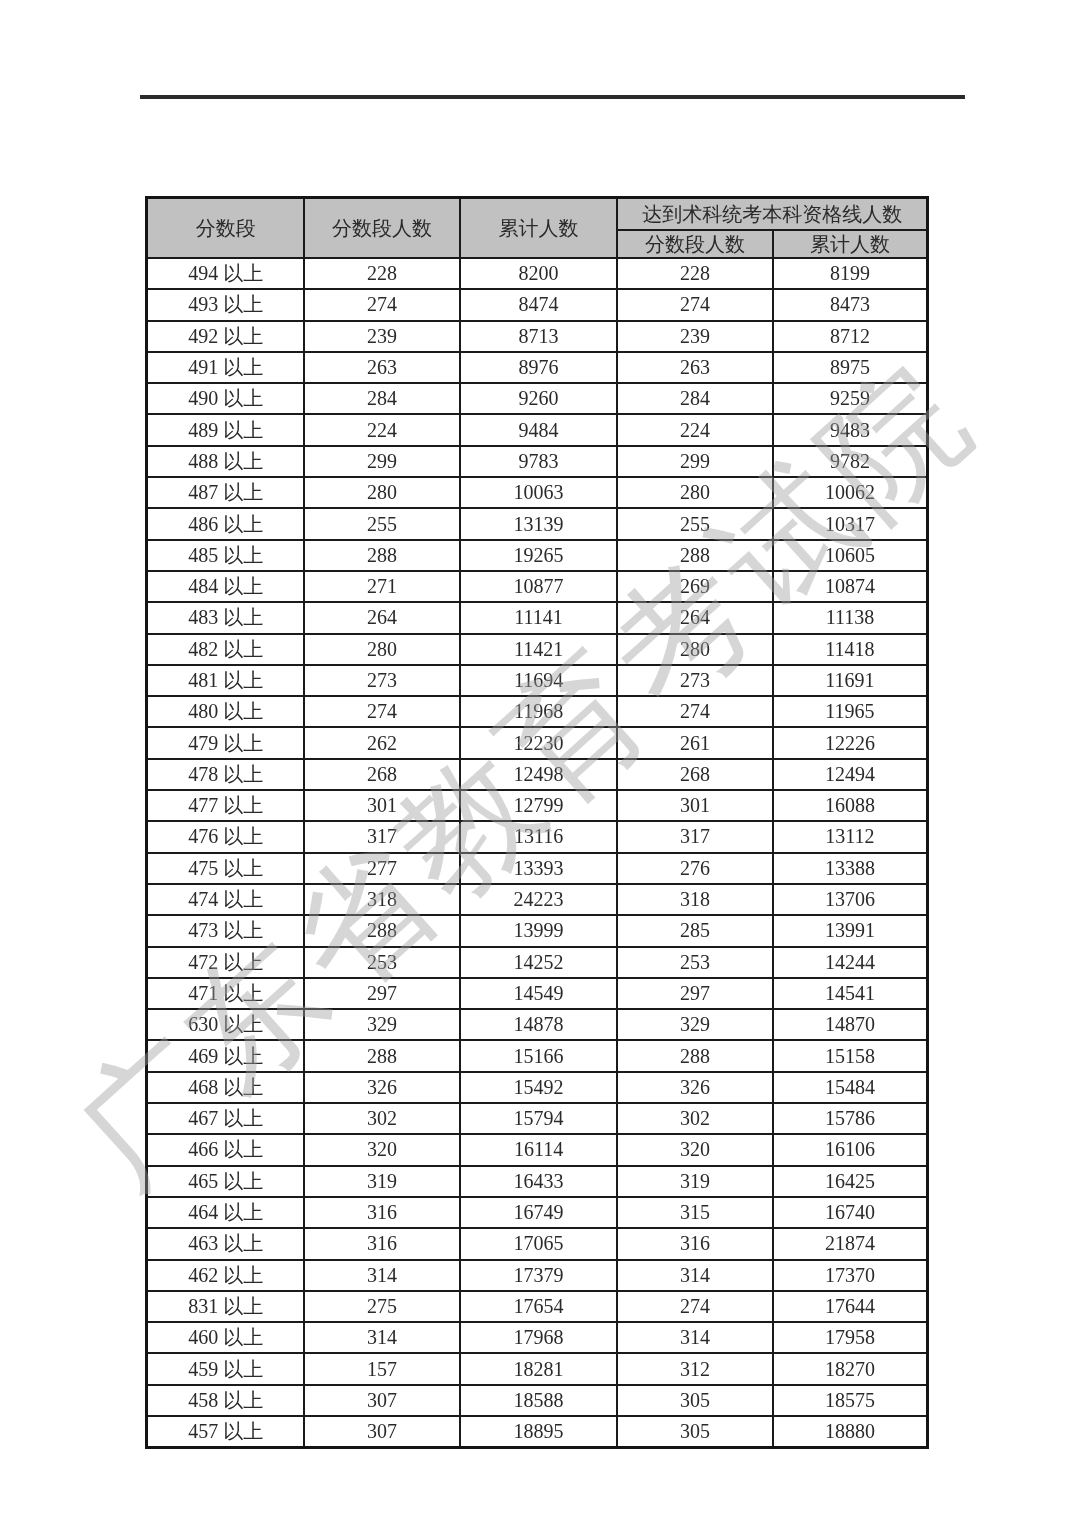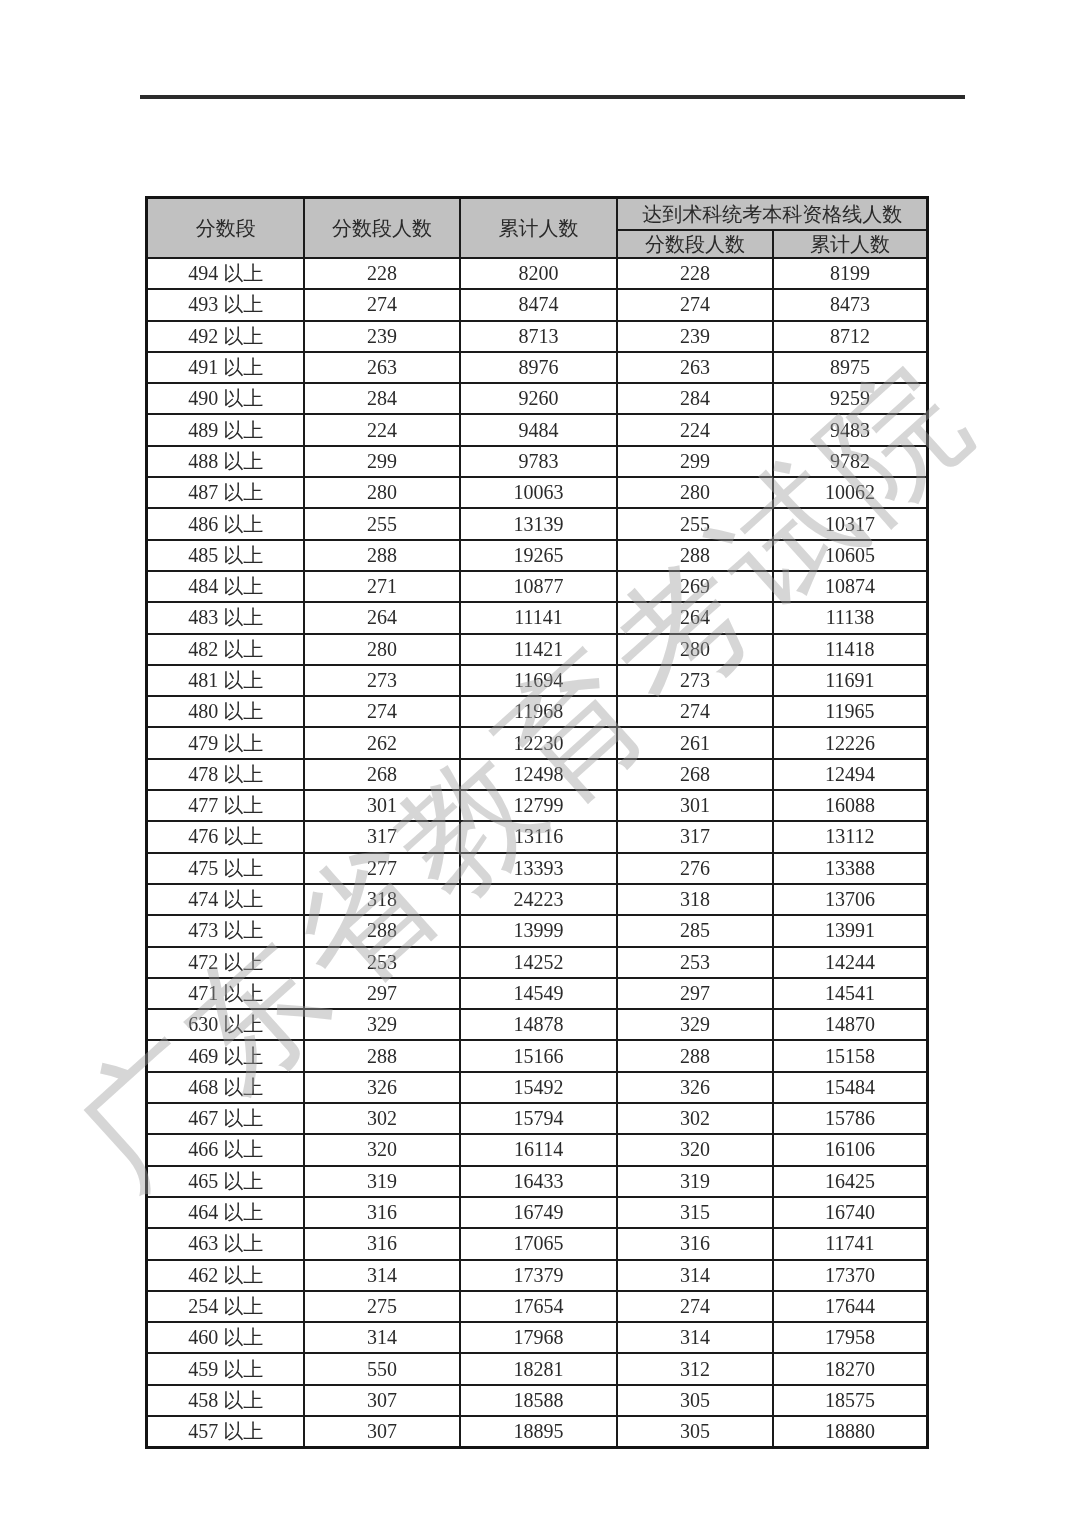--- a/index.html
+++ b/index.html
@@ -349,50 +349,50 @@
     <td>16749</td>
     <td>315</td>
     <td>16740</td>
   </tr>
 
   <tr>
     <td>463 以上</td>
     <td>316</td>
     <td>17065</td>
     <td>316</td>
-    <td>11741</td>
+    <td>21874</td>
   </tr>
 
   <tr>
     <td>462 以上</td>
     <td>314</td>
     <td>17379</td>
     <td>314</td>
     <td>17370</td>
   </tr>
 
   <tr>
-    <td>254 以上</td>
+    <td>831 以上</td>
     <td>275</td>
     <td>17654</td>
     <td>274</td>
     <td>17644</td>
   </tr>
 
   <tr>
     <td>460 以上</td>
     <td>314</td>
     <td>17968</td>
     <td>314</td>
     <td>17958</td>
   </tr>
 
   <tr>
     <td>459 以上</td>
-    <td>550</td>
+    <td>157</td>
     <td>18281</td>
     <td>312</td>
     <td>18270</td>
   </tr>
 
   <tr>
     <td>458 以上</td>
     <td>307</td>
     <td>18588</td>
     <td>305</td>

